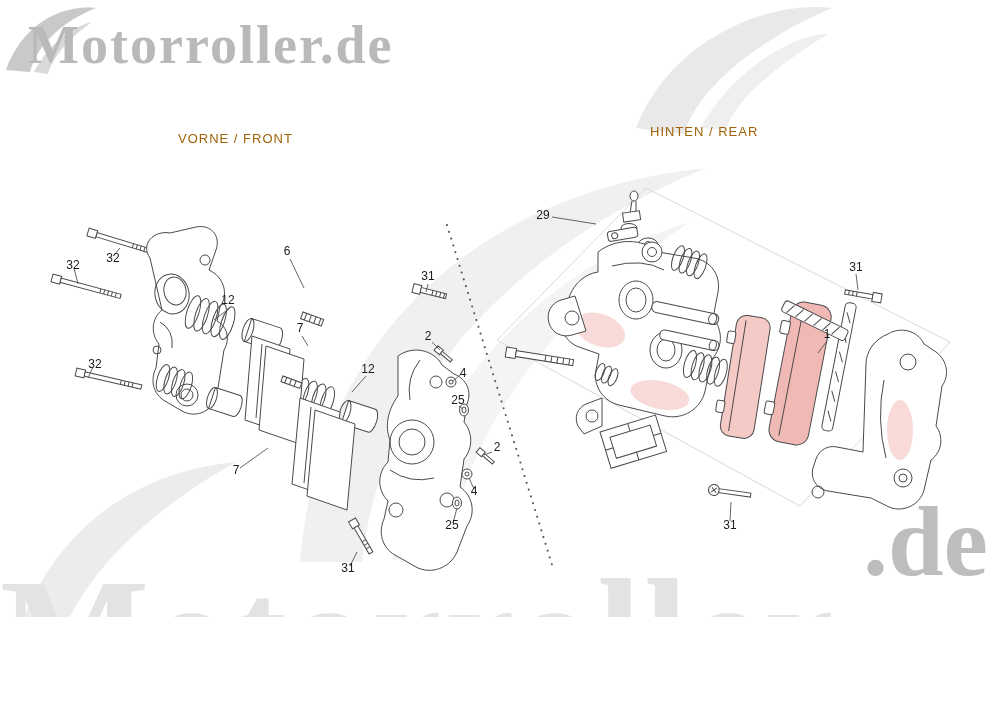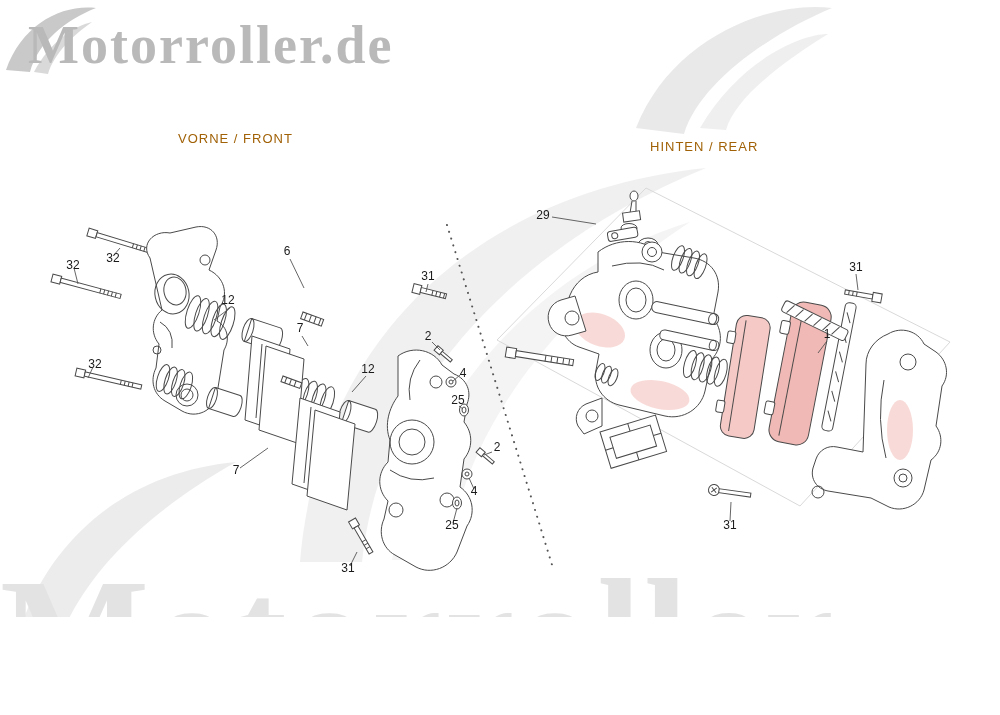--- a/index.html
+++ b/index.html
@@ -12,21 +12,21 @@
           font-size:54px;color:#b9b9b9;letter-spacing:2px;white-space:nowrap;}
   .wm-de{position:absolute;right:12px;top:492px;z-index:1;
          font-family:"Liberation Serif", serif;font-weight:bold;
          font-size:100px;color:#bdbdbd;line-height:1;}
   .wm-bottom{position:absolute;left:0px;top:556px;z-index:1;
              font-family:"Liberation Serif", serif;font-weight:bold;
              font-size:158px;color:#e3e3e3;line-height:1;letter-spacing:3px;white-space:nowrap;}
   
   .section-label{position:absolute;z-index:3;font-size:13px;color:#a16207;letter-spacing:1px;}
   .section-label.front{left:178px;top:131px;}
-  .section-label.rear{left:650px;top:139px;}
+  .section-label.rear{left:650px;top:124px;}
   
   .art{position:absolute;inset:0;z-index:2;}
   .ln{fill:none;stroke:#4a4a4a;stroke-width:1;}
   .pt{fill:#ffffff;stroke:#4a4a4a;stroke-width:1;}
   .pink{fill:#f5c9c6;stroke:#4a4a4a;stroke-width:1;}
   .pink2{fill:#f0b9b5;stroke:#4a4a4a;stroke-width:1;}
   .tint{fill:#f6cfcb;stroke:none;opacity:.75;}
   .leader{stroke:#555555;stroke-width:0.9;fill:none;}
   .guide{fill:none;stroke:#d9d9d9;stroke-width:1;}
   .divider{stroke:#555555;stroke-width:2;stroke-linecap:round;stroke-dasharray:0.1 7;fill:none;}
@@ -55,20 +55,21 @@
       <path class="swoosh" d="M300,562 C318,342 474,192 706,168 C524,242 380,384 362,562 Z" opacity="0.55"></path>
       <path class="swoosh" d="M392,560 C420,396 540,268 690,222 C560,308 462,428 448,560 Z" opacity="0.4"></path>
     </g>
 
     <g>
       <path class="swoosh" d="M4,700 C20,560 110,474 236,462 C134,520 56,596 44,700 Z" opacity="0.7"></path>
     </g>
   </svg>
 
   <div class="wm-top">Motorroller.de</div>
+  <div class="wm-de">.de</div>
   <div class="wm-bottom">Motorroller</div>
 
   <div class="section-label front">VORNE / FRONT</div>
   <div class="section-label rear">HINTEN / REAR</div>
 
   <svg class="art" width="1000" height="715" viewBox="0 0 1000 715">
 
     <line class="divider" x1="447" y1="225" x2="553" y2="568"></line>
 
     <g>

